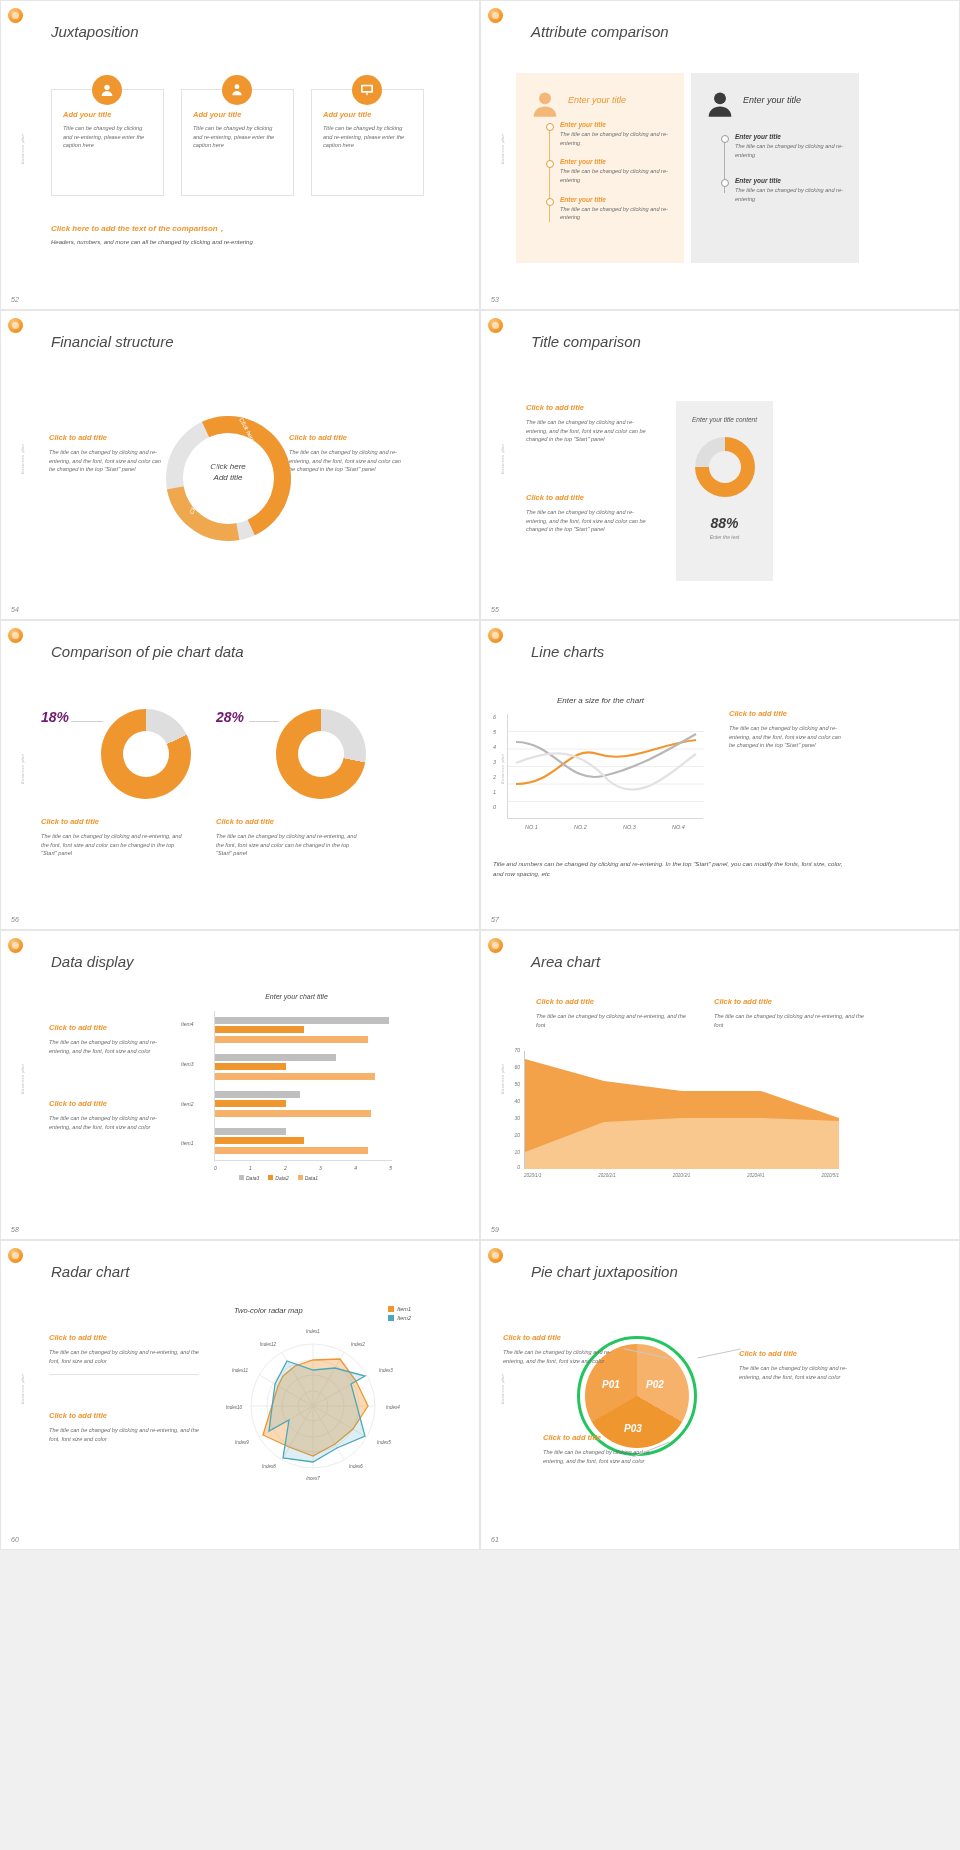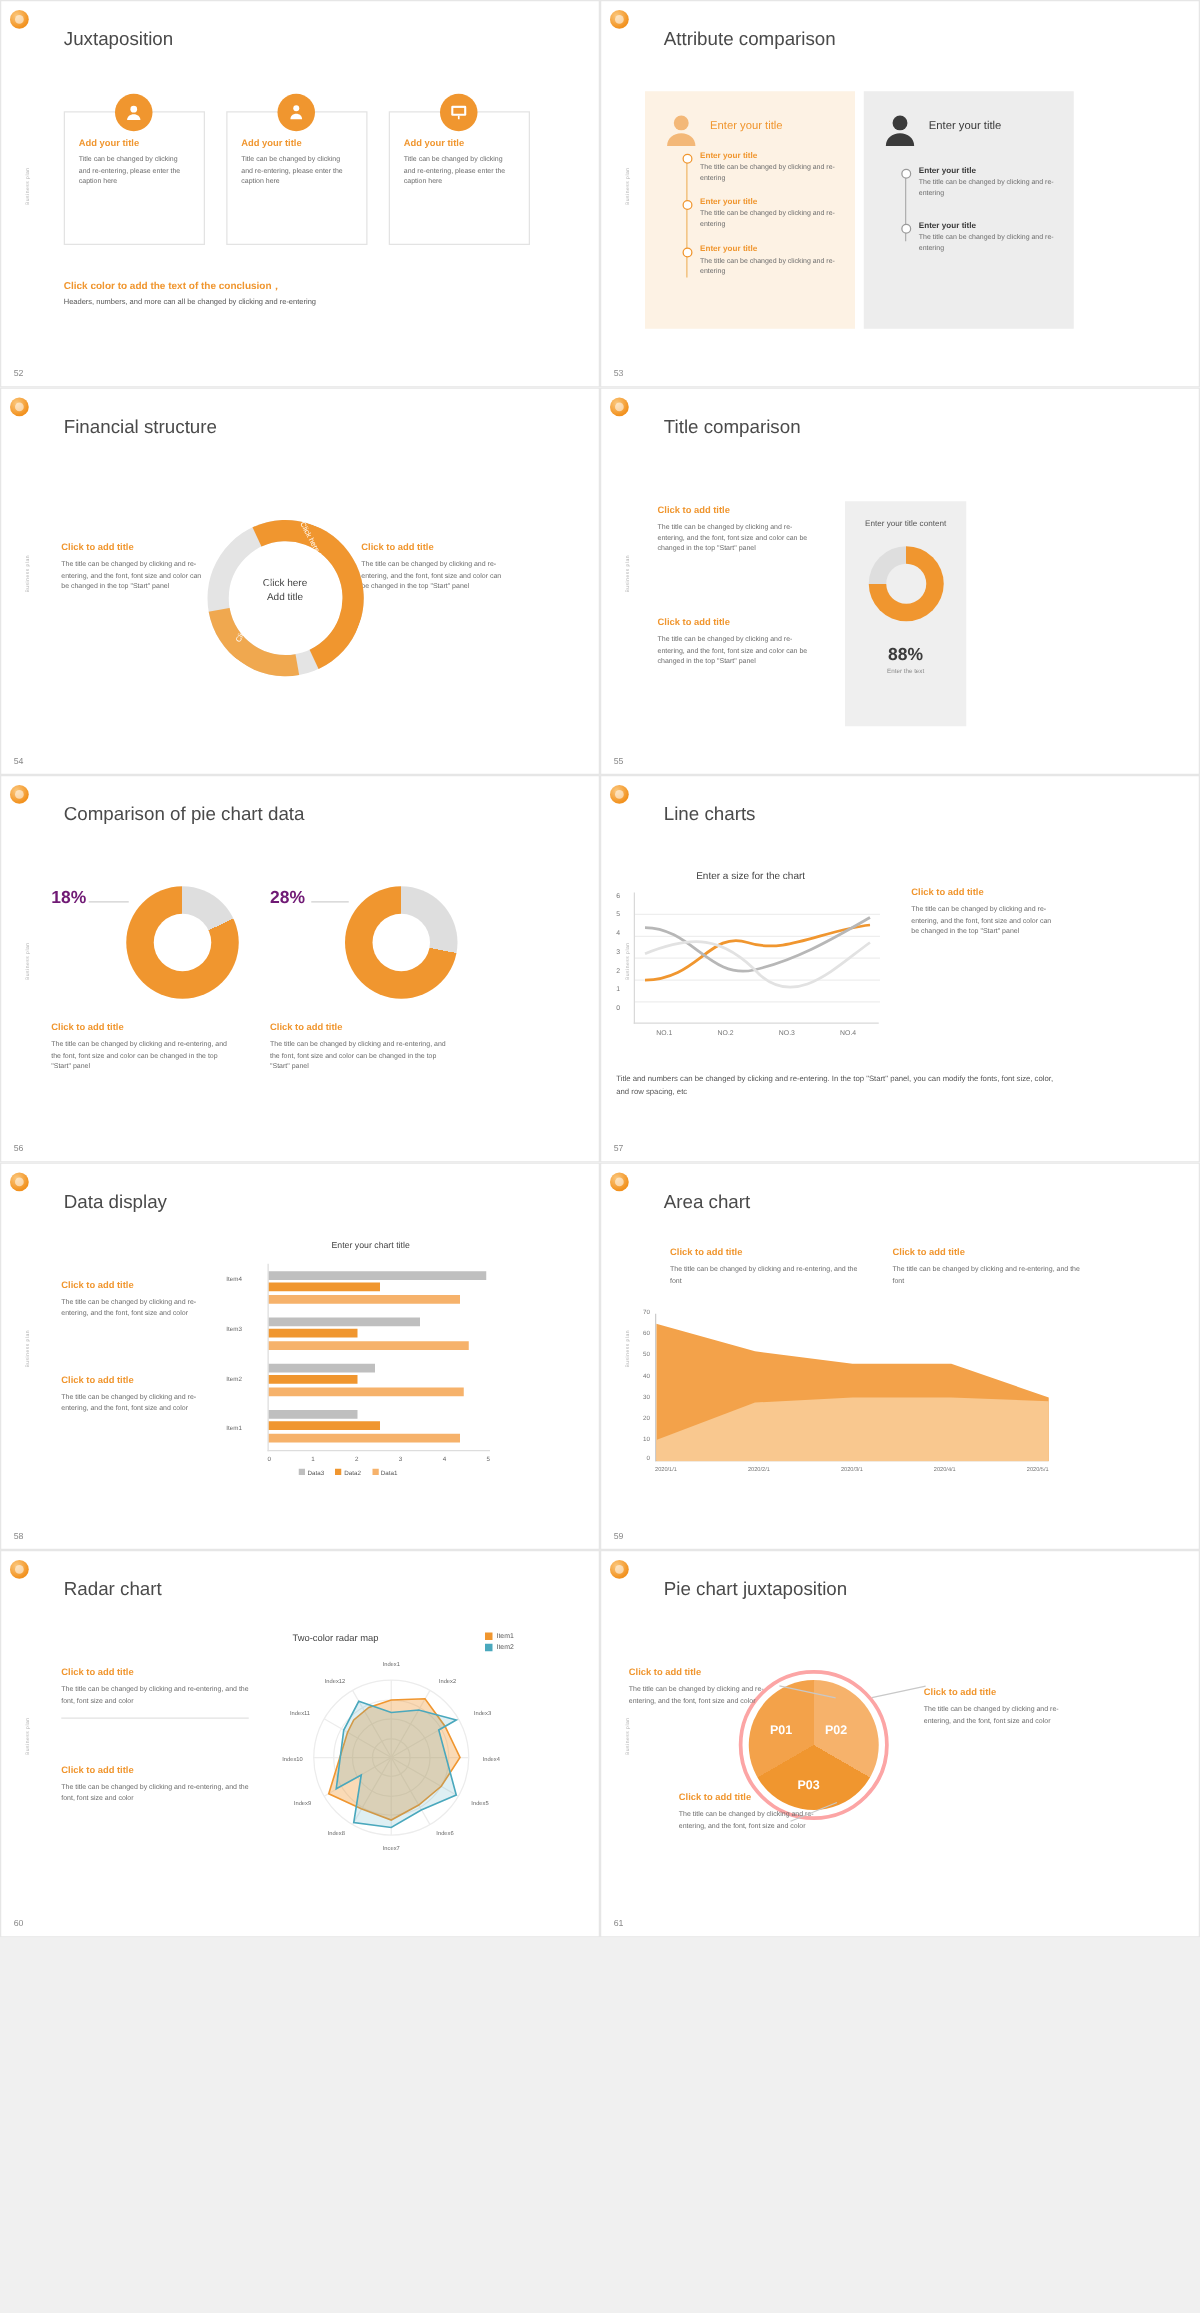--- a/index.html
+++ b/index.html
@@ -1,17 +1,17 @@
 <!DOCTYPE html>
 <html><head>
 <meta charset="utf-8">
 <style>
   html,body{margin:0;padding:0;background:#f0f0f0;}
   body{width:960px;height:1850px;font-family:"Liberation Sans",sans-serif;color:#3a3a3a;}
-  .grid{display:grid;grid-template-columns:480px 480px;grid-template-rows:repeat(5,310px);width:960px;}
+  .grid{display:grid;grid-template-columns:480px 480px;grid-template-rows:repeat(5,310px);width:960px;font-style:italic;}
   .slide{position:relative;background:#ffffff;overflow:hidden;border:1px solid #e6e6e6;box-sizing:border-box;}
   .vtext{position:absolute;left:6px;top:48%;transform:translateY(-50%) rotate(-90deg);transform-origin:center;font-size:4px;color:#b5b5b5;letter-spacing:.4px;white-space:nowrap;}
   .pagenum{position:absolute;left:10px;bottom:6px;font-size:7px;color:#888;}
   .badge{position:absolute;left:7px;top:7px;width:15px;height:15px;border-radius:50%;background:radial-gradient(circle at 35% 30%,#fbc77d,#f2921f 70%);}
   .badge:after{content:"";position:absolute;left:4px;top:4px;width:7px;height:7px;border-radius:50%;background:#fff;opacity:.55;}
   .title{position:absolute;left:50px;top:22px;font-size:15px;color:#4a4a4a;font-weight:400;}
   .orange{color:#f0962f;}
   .bodytext{font-size:5.6px;line-height:1.55;color:#6d6d6d;}
   .h-or{font-size:7.5px;color:#f0962f;font-weight:bold;}
 
@@ -141,21 +141,21 @@
           <svg width="16" height="16" viewBox="0 0 24 24">
               <rect x="3" y="4" width="18" height="12" rx="1.5" fill="#fff"></rect>
               <rect x="5.5" y="6.5" width="13" height="7" fill="#f0962f"></rect>
               <path d="M11 16h2v4h-2z" fill="#fff"></path>
             </svg>
         </div>
       </div>
     </div>
 
     <div class="concl">
-      <div class="l1">Click color to add the text of the conclusion，</div>
+      <div class="l1">Click here to add the text of the comparison，</div>
       <div class="l2">Headers, numbers, and more can all be changed by clicking and re-entering</div>
     </div>
   </div>
 
   <div class="slide s53">
     <div class="badge"></div>
     <div class="vtext">Business plan</div>
     <div class="pagenum">53</div>
     <div class="title">Attribute comparison</div>
 
@@ -506,21 +506,21 @@
       </svg>
     </div>
   </div>
 
   <div class="slide s61">
     <div class="badge"></div>
     <div class="vtext">Business plan</div>
     <div class="pagenum">61</div>
     <div class="title">Pie chart juxtaposition</div>
 
-    <div style="position:absolute;left:110px;top:95px;width:120px;height:120px;border-radius:50%;border:3px solid #fca5a5;box-sizing:border-box;">
+    <div style="position:absolute;left:96px;top:95px;width:120px;height:120px;border-radius:50%;border:3px solid #22c55e;box-sizing:border-box;">
       <div style="position:absolute;inset:5px;border-radius:50%;background:conic-gradient(#f6b26b 0deg 120deg,#f0962f 120deg 240deg,#f3a24a 240deg 360deg);"></div>
       <div class="seg" style="left:22px;top:40px;">P01</div>
       <div class="seg" style="left:66px;top:40px;">P02</div>
       <div class="seg" style="left:44px;top:84px;">P03</div>
     </div>
 
     <div class="tb" style="left:22px;top:92px;">
       <div class="h-or">Click to add title</div>
       <div class="bodytext" style="margin-top:6px">The title can be changed by clicking and re-entering, and the font, font size and color</div>
     </div>

